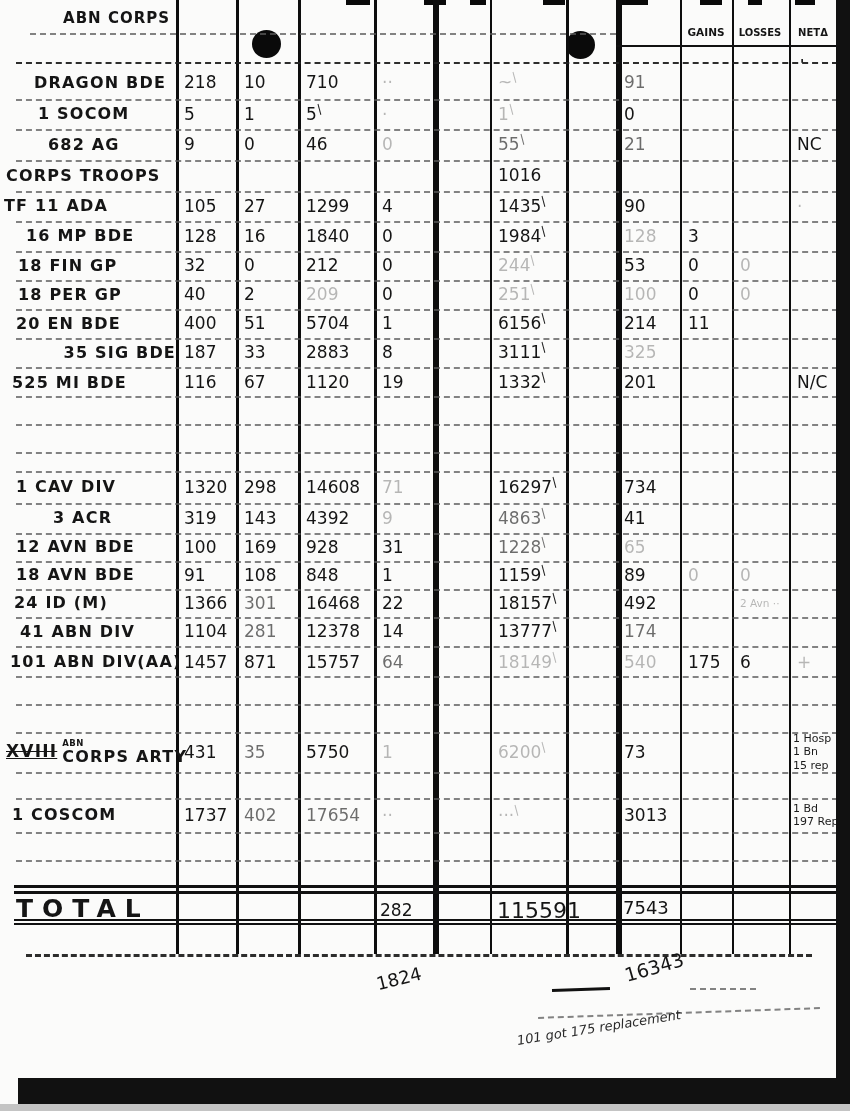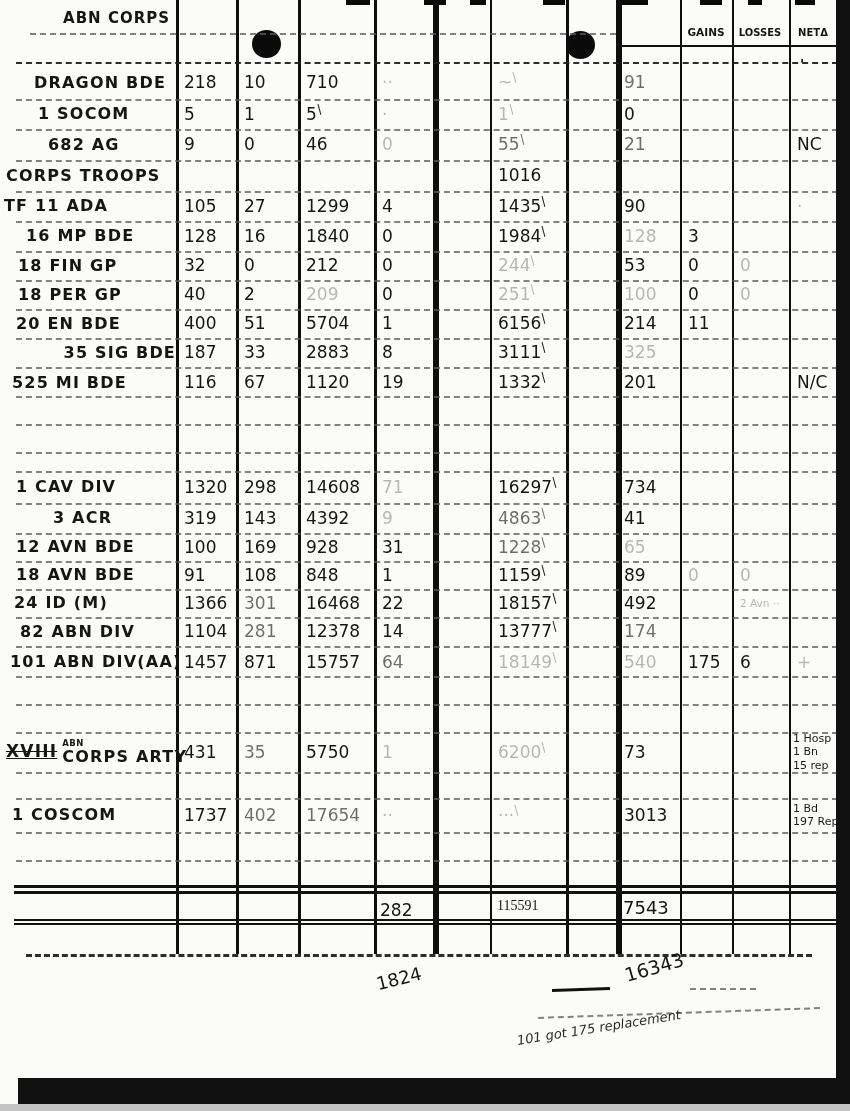--- a/index.html
+++ b/index.html
@@ -313,21 +313,21 @@
         <div class="cell">22</div>
         <div class="cell"></div>
         <div class="cell"><span>18157</span><span class="tick">/</span></div>
         <div class="cell"></div>
         <div class="cell">492</div>
         <div class="cell"></div>
         <div class="cell faint small-note"><span>2 Avn ··</span></div>
         <div class="cell"></div>
       </div>
       <div class="row" style="top: 617px; height: 29px;">
-        <div class="cname" style="padding-left: 20px;">82 ABN DIV</div>
+        <div class="cname" style="padding-left: 20px;">41 ABN DIV</div>
         <div class="cell">1104</div>
         <div class="cell lite"><span>281</span></div>
         <div class="cell">12378</div>
         <div class="cell">14</div>
         <div class="cell"></div>
         <div class="cell"><span>13777</span><span class="tick">/</span></div>
         <div class="cell"></div>
         <div class="cell lite"><span>174</span></div>
         <div class="cell"></div>
         <div class="cell"></div>
@@ -383,22 +383,23 @@
         </div>
       </div>
     </div>
 
   <div class="hsolid" style="left:14px;top:885px;width:832px;height:3px;"></div>
   <div class="hsolid" style="left:14px;top:891px;width:832px;height:3px;"></div>
   <div class="hsolid" style="left:14px;top:919px;width:832px;height:2px;"></div>
   <div class="hsolid" style="left:14px;top:923px;width:832px;height:2px;"></div>
   <div class="hdash dark" style="left:26px;top:954px;width:786px;border-top-width:3px;"></div>
 
+  <div class="total-label" style="left:16px;top:894px;">TOTAL</div>
   <div class="hand" style="left:380px;top:900px;font-size:17px;">282</div>
-  <div class="hand" style="left:497px;top:898px;font-size:14px;font-family:Liberation Serif, serif;">115591</div>
+  <div class="hand" style="left:497px;top:898px;font-size:22px;">115591</div>
   <div class="hand" style="left:623px;top:897px;font-size:18px;">7543</div>
 
   <div class="hand" style="left:376px;top:968px;font-size:18px;transform:rotate(-14deg);">1824</div>
   <div class="hsolid" style="left:552px;top:988px;width:58px;height:3px;transform:rotate(-2deg);"></div>
   <div class="hand" style="left:624px;top:956px;font-size:19px;transform:rotate(-16deg);">16343</div>
   <div class="hdash" style="left:690px;top:988px;width:66px;"></div>
   <div class="hdash" style="left:538px;top:1012px;width:282px;transform:rotate(-2deg);"></div>
   <div class="hand" style="left:516px;top:1020px;font-size:13px;color:#2a2a2a;transform:rotate(-9deg);font-style:italic;">101 got 175 replacement</div>
 
 

